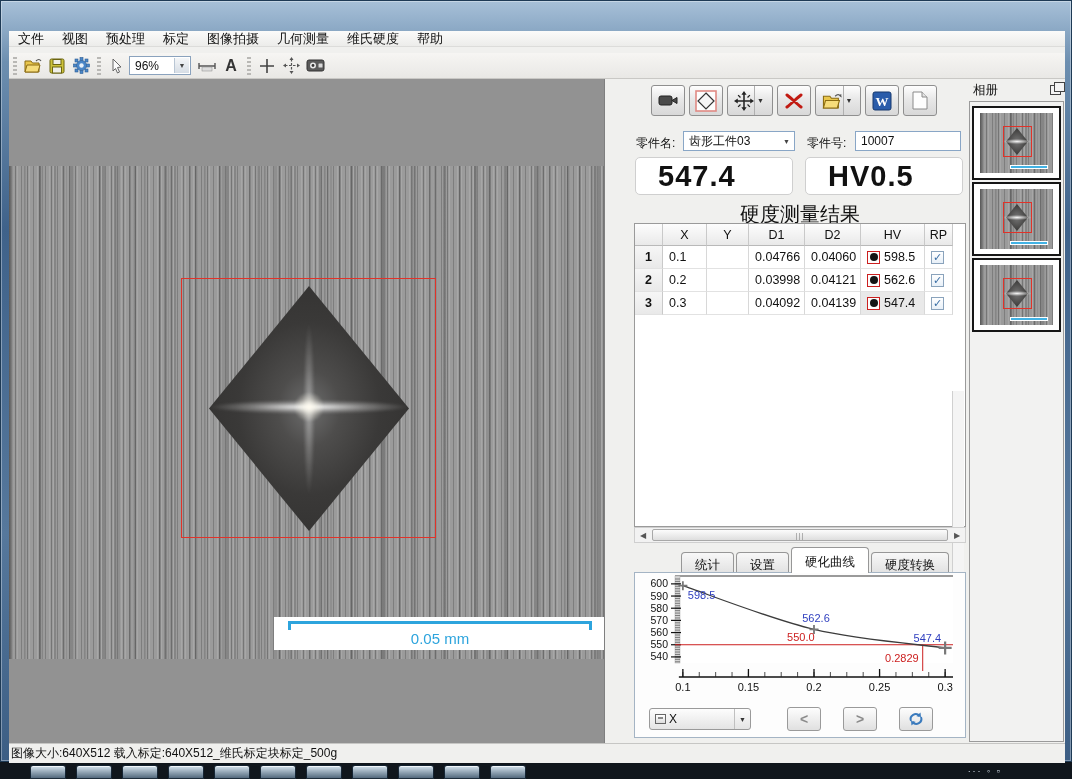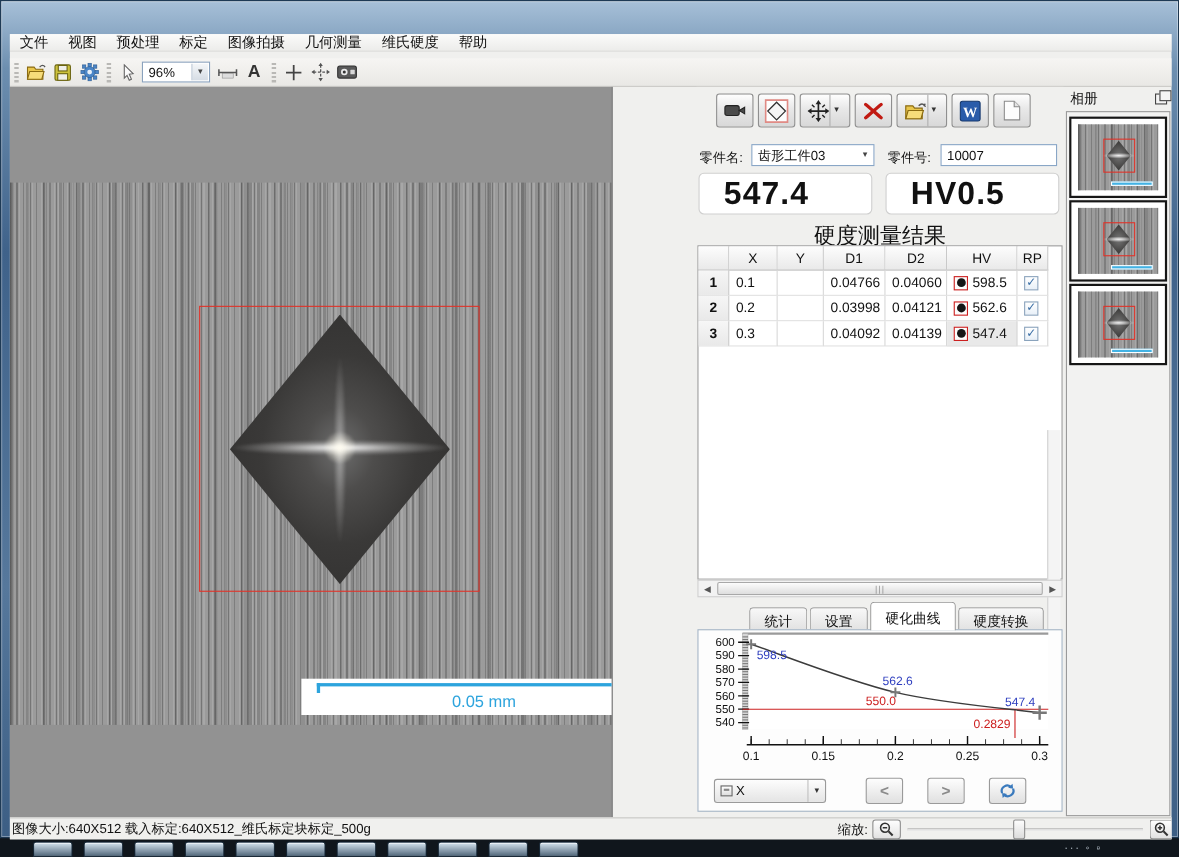--- a/index.html
+++ b/index.html
@@ -34,21 +34,21 @@
     background:linear-gradient(#f6f5f3,#e9e8e5); border-bottom:1px solid #c9c8c5; display:flex; align-items:center; }
   .grip { width:4px; height:18px; margin:0 4px; background:repeating-linear-gradient(180deg,#b9b8b5 0 2px,transparent 2px 4px); }
   .tbtn { width:24px; height:22px; display:flex; align-items:center; justify-content:center; }
   #zoom-combo { width:62px; height:19px; border:1px solid #8aa2bd; background:#fff; display:flex; align-items:center;
     font-size:12px; padding-left:5px; position:relative; }
   #zoom-combo .dd { position:absolute; right:1px; top:1px; bottom:1px; width:15px; background:linear-gradient(#f4f6f8,#d6dde5);
     border-left:1px solid #b9c6d4; display:flex; align-items:center; justify-content:center; font-size:7px; color:#444; }
   .atool { font-size:16px; font-weight:bold; color:#333; }
 
   
-  #viewer { position:absolute; left:0; top:48px; width:548px; height:664px; background:#929292; overflow:hidden; border-right:1px solid #7f7f7f; }
+  #viewer { position:absolute; left:0; top:48px; width:596px; height:664px; background:#929292; overflow:hidden; border-right:1px solid #7f7f7f; }
   .metal {
     background-color:#9b9b9b;
     background-image:
       repeating-linear-gradient(90deg, rgba(30,30,30,.30) 0 1px, transparent 1px 6px),
       repeating-linear-gradient(90deg, rgba(55,55,55,.22) 0 2px, transparent 2px 15px),
       repeating-linear-gradient(90deg, rgba(255,255,255,.12) 0 1px, transparent 1px 4px),
       repeating-linear-gradient(90deg, rgba(20,20,20,.16) 0 3px, transparent 3px 31px),
       repeating-linear-gradient(90deg, rgba(70,70,70,.14) 0 5px, transparent 5px 53px);
   }
   #micrograph { position:absolute; left:0; top:87px; width:622px; height:493px; }
@@ -535,41 +535,20 @@
             <div class="t-glare"></div>
             <div class="t-roi"></div>
             <div class="t-bar"></div>
           </div>
         </div>
       </div>
     </div>
 
     <div id="statusrow">
       <span id="status-text">图像大小:640X512 载入标定:640X512_维氏标定块标定_500g</span>
-      <div id="zoomctl">
-        <span id="zoom-label">缩放:</span>
-        <span class="zbtn">
-          <svg width="14" height="14" viewBox="0 0 14 14">
-            <circle cx="5.5" cy="5.5" r="4" fill="none" stroke="#333" stroke-width="1.4"></circle>
-            <path d="M8.7 8.7 L12.5 12.5" stroke="#333" stroke-width="1.8"></path>
-            <path d="M3.5 5.5 h4" stroke="#333" stroke-width="1.4"></path>
-          </svg>
-        </span>
-        <div id="zslider">
-          <div id="ztrack"></div>
-          <div id="zthumb"></div>
-        </div>
-        <span class="zbtn" style="width:20px;border-right:none;border-radius:3px 0 0 3px;">
-          <svg width="14" height="14" viewBox="0 0 14 14">
-            <circle cx="5.5" cy="5.5" r="4" fill="none" stroke="#333" stroke-width="1.4"></circle>
-            <path d="M8.7 8.7 L12.5 12.5" stroke="#333" stroke-width="1.8"></path>
-            <path d="M3.5 5.5 h4 M5.5 3.5 v4" stroke="#333" stroke-width="1.4"></path>
-          </svg>
-        </span>
-      </div>
     </div>
   </div>
 </div>
 
 <div id="taskbar">
   <div class="tkbtn" style="left:30px;"></div>
   <div class="tkbtn" style="left:76px;"></div>
   <div class="tkbtn" style="left:122px;"></div>
   <div class="tkbtn" style="left:168px;"></div>
   <div class="tkbtn" style="left:214px;"></div>

